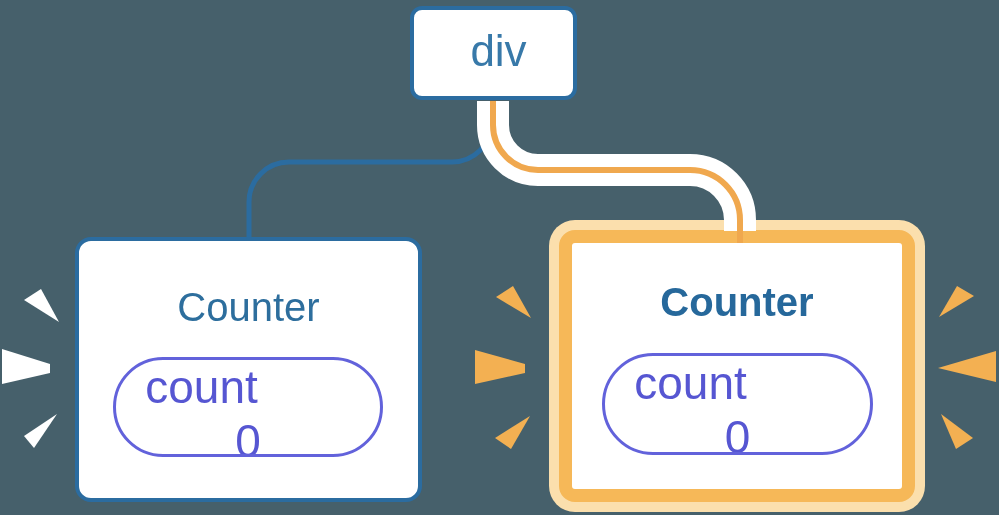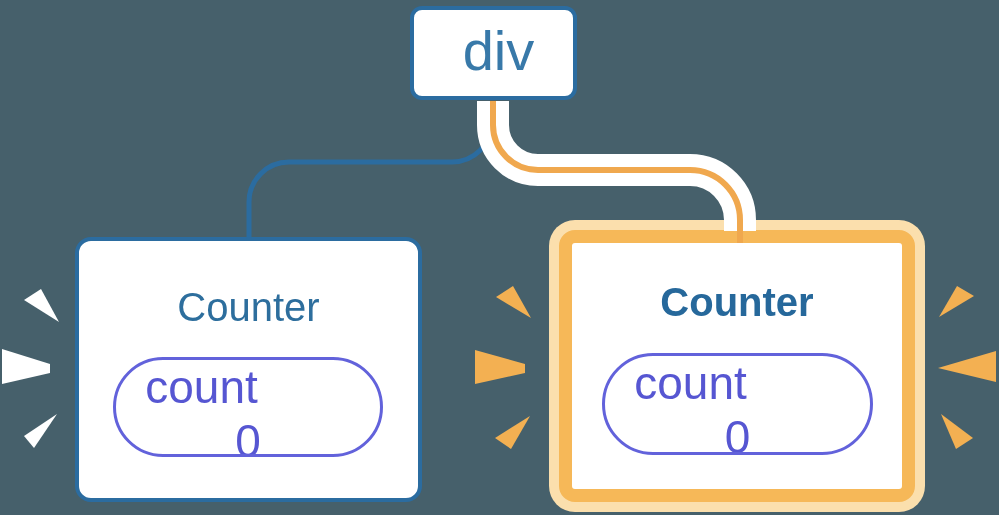--- a/index.html
+++ b/index.html
@@ -14,21 +14,21 @@
 
   
   .node-root{
     left:410px;top:6px;width:167px;height:94px;box-sizing:border-box;
     background:var(--card_bg,#fff);
     border:4px solid var(--edge_blue,#2B6CA0);
     border-radius:12px;
     display:flex;align-items:center;justify-content:center;
   }
   .node-root .node-label{
-    font-size:56px;color:var(--node_text_blue,#3879A9);line-height:1;
+    font-size:44px;color:var(--node_text_blue,#3879A9);line-height:1;
     padding-bottom:4px;
     margin-left:10px;
   }
 
   
   .card{box-sizing:border-box;background:var(--card_bg,#fff);}
   .card-left{
     left:75px;top:237px;width:347px;height:265px;
     border:4px solid var(--edge_blue,#2B6CA0);
     border-radius:16px;

